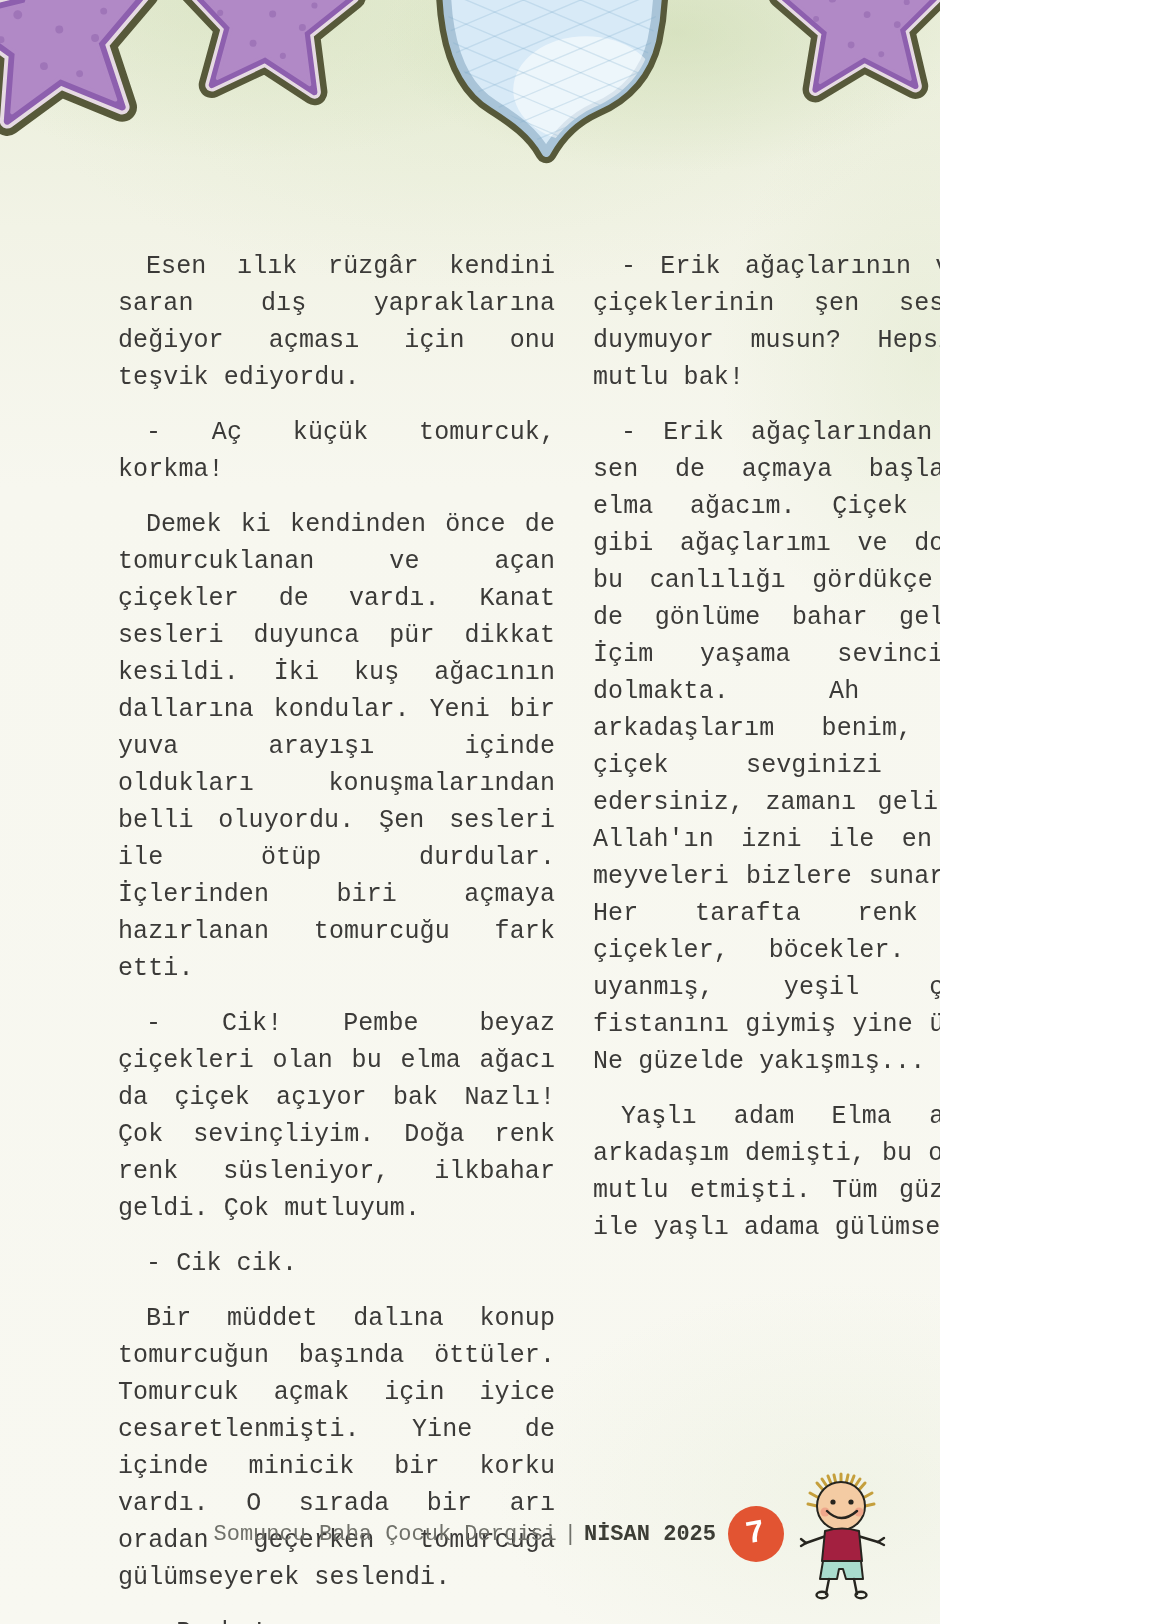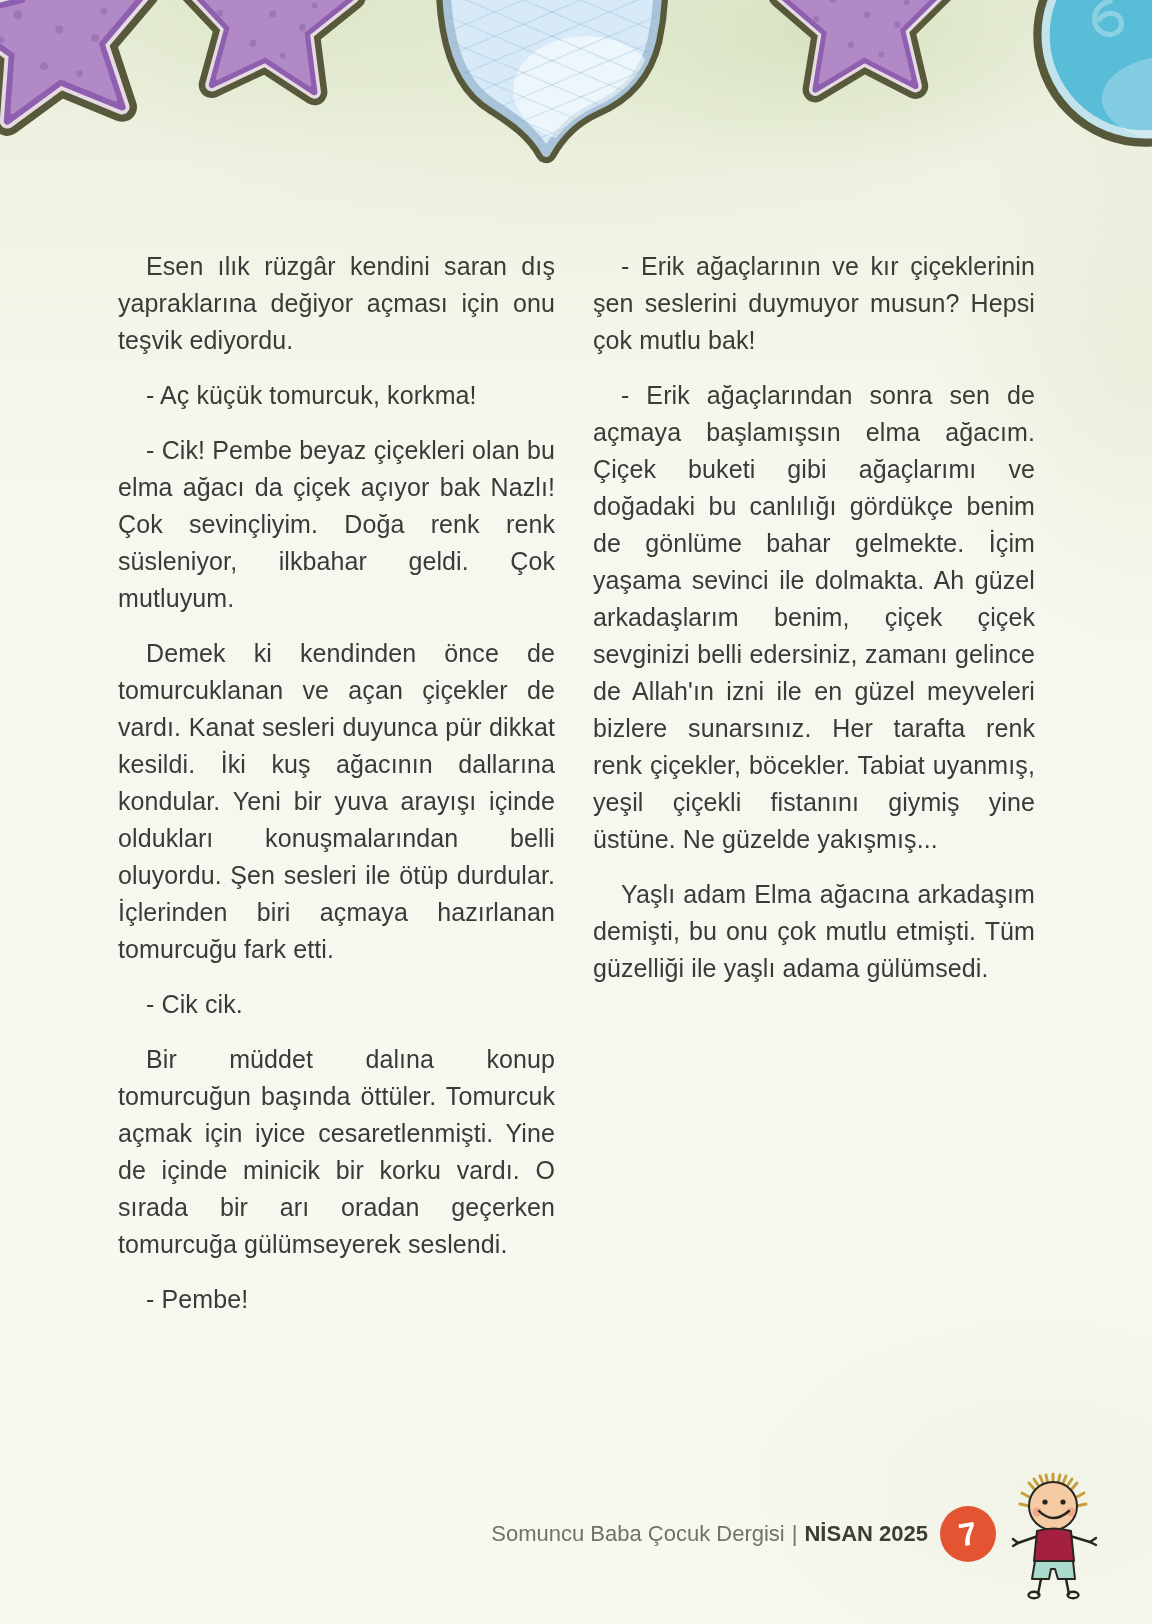--- a/index.html
+++ b/index.html
@@ -1,20 +1,20 @@
 <!DOCTYPE html>
 <html lang="tr"><head>
 <meta charset="utf-8">
 <style>
   html,body{margin:0;padding:0;}
   .page{
     position:relative;
-    width:1152px;height:1624px;
+    width:940px;height:1624px;
     overflow:hidden;
-    font-family:Liberation Sans, sans-serif;
+    font-family:Liberation Mono, monospace;
     background-color:#f7f7ef;
     background-image:
       radial-gradient(ellipse 420px 200px at 72% 2%, rgba(196,213,166,.45), rgba(196,213,166,0) 70%),
       radial-gradient(ellipse 500px 230px at 25% 0%, rgba(205,219,178,.40), rgba(205,219,178,0) 70%),
       radial-gradient(ellipse 300px 420px at 99% 22%, rgba(214,226,190,.35), rgba(214,226,190,0) 70%),
       radial-gradient(ellipse 600px 300px at 50% 4%, rgba(222,232,201,.45), rgba(222,232,201,0) 75%),
       radial-gradient(ellipse 500px 300px at 90% 92%, rgba(223,232,206,.30), rgba(223,232,206,0) 70%),
       linear-gradient(180deg,#e9eed9 0%,#f2f3e6 14%,#f7f7ef 30%,#f8f8f1 100%);
   }
   
@@ -124,22 +124,22 @@
       <path d="M -45,-15 c 8,-10 22,-7 22,4 c 0,10 -13,14 -21,7 c -10,-9 -5,-26 10,-29"></path>
       <path d="M 35,-45 c 7,-8 18,-6 18,3 c 0,8 -11,12 -17,6 c -8,-8 -4,-21 8,-24"></path>
       <path d="M 12,35 c 6,-7 16,-5 16,3 c 0,7 -9,10 -15,5 c -7,-7 -3,-18 7,-21"></path>
     </g>
   </svg>
 
   <div class="columns">
     <div class="col left">
         <p class="para">Esen ılık rüzgâr kendini saran dış yapraklarına değiyor açması için onu teşvik ediyordu.</p>
         <p class="para">- Aç küçük tomurcuk, korkma!</p>
+        <p class="para">Demek ki kendinden önce de tomurcuklanan ve açan çiçekler de vardı. Kanat sesleri duyunca pür dikkat kesildi.  İki kuş ağacının dallarına kondular.  Yeni bir yuva arayışı içinde oldukları konuşmalarından belli oluyordu.  Şen sesleri ile ötüp durdular. İçlerinden biri açmaya hazırlanan tomurcuğu fark etti.</p>
         <p class="para">- Cik! Pembe beyaz çiçekleri olan bu elma ağacı da çiçek açıyor bak Nazlı! Çok sevinçliyim. Doğa renk renk süsleniyor, ilkbahar geldi. Çok mutluyum.</p>
-        <p class="para">Demek ki kendinden önce de tomurcuklanan ve açan çiçekler de vardı. Kanat sesleri duyunca pür dikkat kesildi.  İki kuş ağacının dallarına kondular.  Yeni bir yuva arayışı içinde oldukları konuşmalarından belli oluyordu.  Şen sesleri ile ötüp durdular. İçlerinden biri açmaya hazırlanan tomurcuğu fark etti.</p>
         <p class="para">- Cik cik.</p>
         <p class="para">Bir müddet dalına konup tomurcuğun başında öttüler. Tomurcuk açmak için iyice cesaretlenmişti. Yine de içinde minicik bir korku vardı.  O sırada bir arı oradan geçerken tomurcuğa gülümseyerek seslendi.</p>
         <p class="para">- Pembe!</p>
       </div>
     <div class="col right">
         <p class="para">- Erik ağaçlarının ve kır çiçeklerinin şen seslerini duymuyor musun? Hepsi çok mutlu bak!</p>
         <p class="para">- Erik ağaçlarından sonra sen de açmaya başlamışsın elma ağacım. Çiçek buketi gibi ağaçlarımı ve doğadaki bu canlılığı gördükçe benim de gönlüme bahar gelmekte. İçim yaşama sevinci ile dolmakta. Ah güzel arkadaşlarım benim, çiçek çiçek sevginizi belli edersiniz, zamanı gelince de Allah'ın izni ile en güzel meyveleri bizlere sunarsınız. Her tarafta renk renk çiçekler, böcekler. Tabiat uyanmış, yeşil çiçekli fistanını giymiş yine üstüne. Ne güzelde yakışmış...</p>
         <p class="para">Yaşlı adam Elma ağacına arkadaşım demişti, bu onu çok mutlu etmişti. Tüm güzelliği ile yaşlı adama gülümsedi.</p>
       </div>
   </div>

